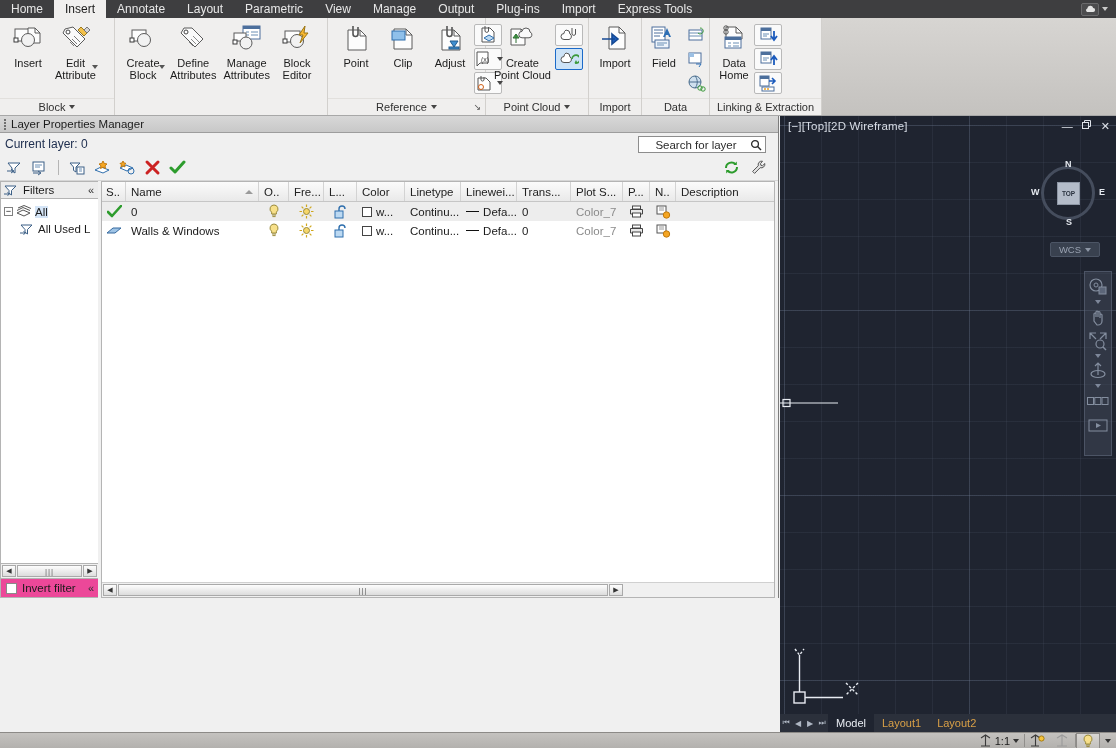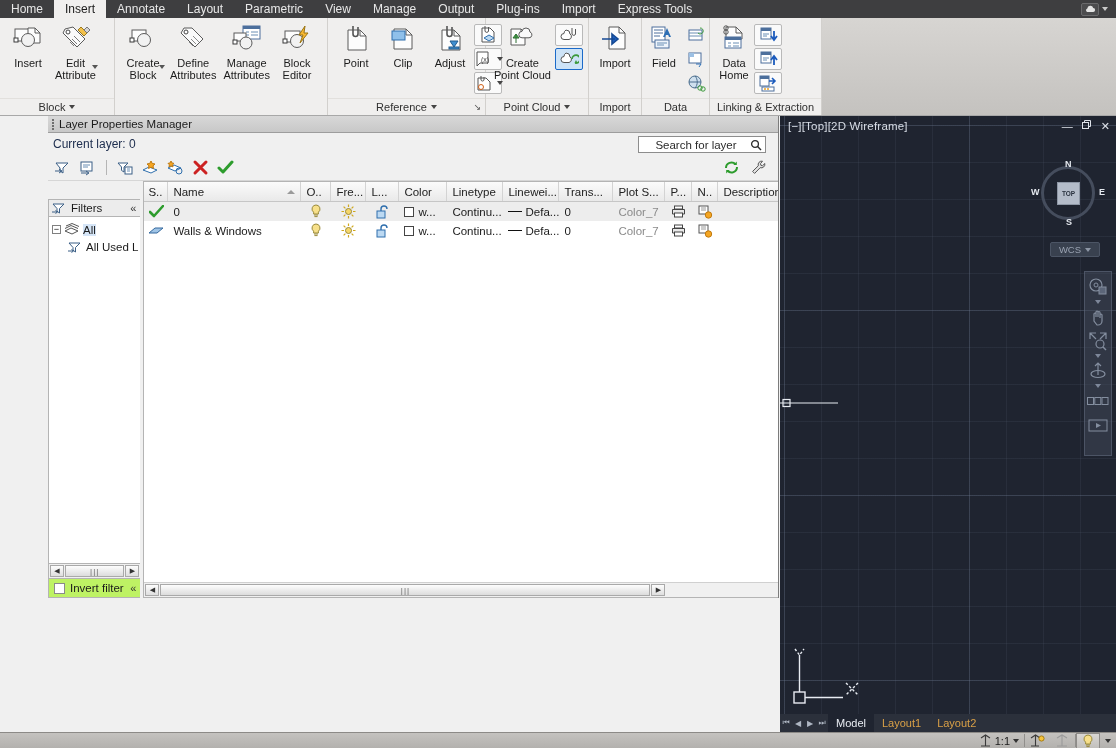--- a/index.html
+++ b/index.html
@@ -56,21 +56,21 @@
   .smallbtn .tri { width:0;height:0;border-left:3px solid transparent;border-right:3px solid transparent;border-top:4px solid #444; margin-left:3px;}
   .ico20 { width:20px; height:20px; position:relative; }
   .dropcaret { position:absolute; right:1px; bottom:12px; width:0;height:0;
     border-left:3px solid transparent;border-right:3px solid transparent;border-top:4px solid #555; }
   #gray-fill { flex:1; background:linear-gradient(180deg,#d7d5d2,#c4c2bf); }
 
   
   #lpm {
     position:absolute; left:0; top:116px; width:779px; height:482px;
     background:#f0f0f0; border-right:1px solid #7c7c7c;
-    display:flex; flex-direction:column;padding-left:48px;
+    display:flex; flex-direction:column;
   }
   #lpm-title {
     height:17px; background:linear-gradient(180deg,#d8d8d8,#c8c8c8);
     display:flex; align-items:center; gap:4px; padding-left:3px;
     font-size:11.5px; color:#1b1b1b; border-bottom:1px solid #9d9d9d;
   }
   .grip-dots { width:4px; height:12px; display:flex; flex-direction:column; justify-content:center; gap:1px; }
   .grip-dots i { display:block; width:2px; height:2px; background:#6f6f6f; margin-left:1px; }
 
   #lpm-curline {
@@ -93,21 +93,21 @@
   #tb-right { position:absolute; right:10px; display:flex; gap:7px; align-items:center; }
 
   #lpm-main { flex:1; display:flex; overflow:hidden; background:#f0f0f0; padding:0 0 0 0; }
 
   
   #filters {
     width:119px; display:flex; flex-direction:column; border-right:0;
   }
   #filters-head {
     height:18px; background:#ececec; border:1px solid #b4b4b4; border-right:0;
-    display:flex; align-items:center; gap:4px; padding-left:3px; font-size:11.5px;margin-top:18px;
+    display:flex; align-items:center; gap:4px; padding-left:3px; font-size:11.5px;
   }
   #filters-head .chev { margin-left:auto; padding-right:4px; color:#333; font-size:11px; }
   #filters-tree {
     flex:1; background:#fff; border:1px solid #b4b4b4; border-top:0; border-right:0;
     padding:4px 2px 0 3px; font-size:11.5px; overflow:hidden; position:relative;
   }
   .tnode { display:flex; align-items:center; gap:3px; height:17px; white-space:nowrap; }
   .tnode.child { padding-left:16px; }
   .expander {
     width:9px;height:9px;border:1px solid #808080;background:#fff;
@@ -117,21 +117,21 @@
   #filters-hscroll {
     height:15px; background:#f0f0f0; border:1px solid #b4b4b4; border-right:0; border-top:0;
     display:flex; align-items:center; justify-content:space-between; padding:0 1px;
   }
   .sb-arrow { width:14px;height:12px;background:linear-gradient(180deg,#fdfdfd,#dedede);border:1px solid #a9a9a9;
     display:flex;align-items:center;justify-content:center;font-size:7px;color:#333;}
   .sb-thumb { flex:1; height:12px; margin:0 1px; background:linear-gradient(180deg,#fdfdfd,#dcdcdc);
     border:1px solid #a9a9a9; display:flex;align-items:center;justify-content:center;
     font-size:8px;color:#666; letter-spacing:1px; max-width:88px; }
   #invert-row {
-    height:19px; background:#bef264; border:1px solid #b4b4b4; border-right:0; border-top:0;
+    height:19px; background:#ec4899; border:1px solid #b4b4b4; border-right:0; border-top:0;
     display:flex; align-items:center; gap:5px; padding-left:5px; font-size:11.5px;
   }
   .ckbox { width:11px;height:11px;border:1px solid #8a8a8a;background:#fff;}
   #invert-row .chev { margin-left:auto; padding-right:4px; font-size:11px; color:#333; }
 
   
   #grid-wrap { flex:1; display:flex; flex-direction:column; border:1px solid #b4b4b4; background:#fff; margin-left:3px; margin-right:3px; }
   #grid-head { height:20px; display:flex; background:linear-gradient(180deg,#fbfbfb,#e9e9e9); border-bottom:1px solid #c6c6c6; }
   .hcell {
     display:flex; align-items:center; padding-left:5px; font-size:11.5px; color:#222;

